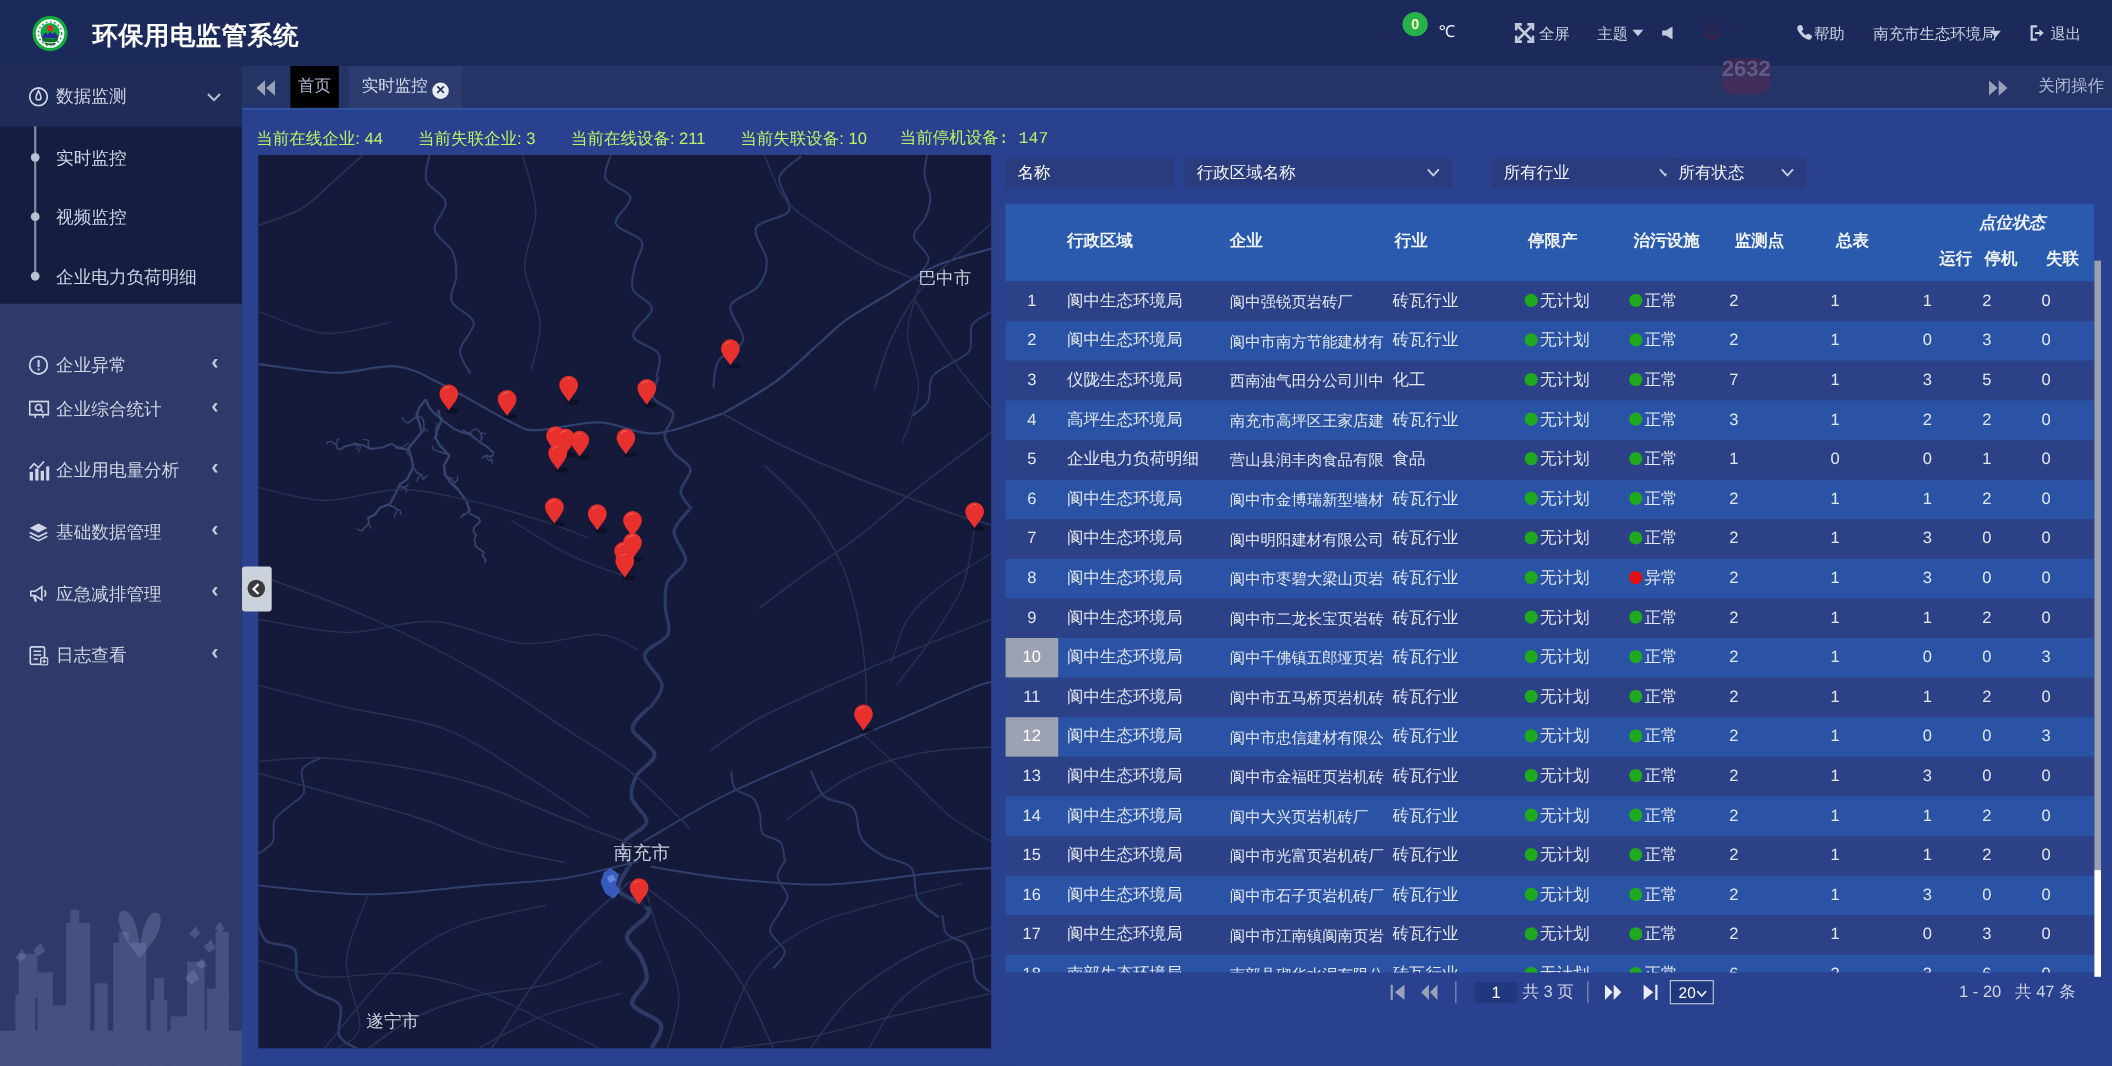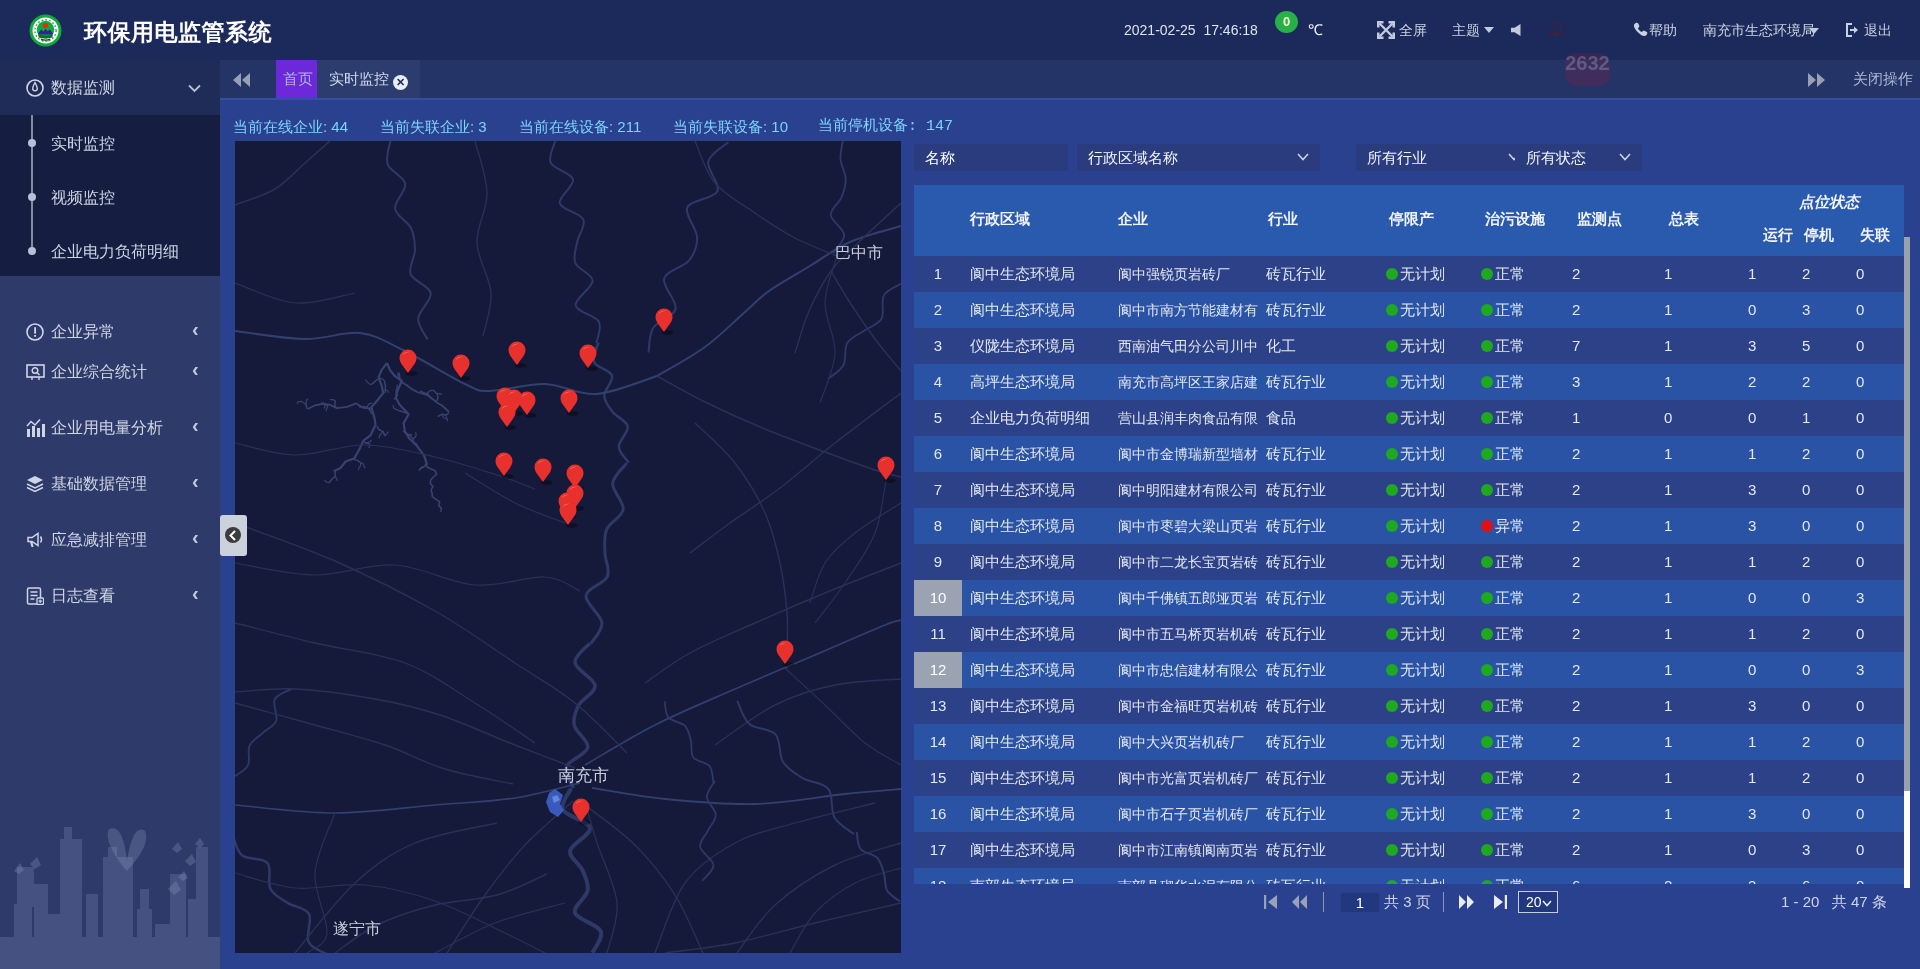--- a/index.html
+++ b/index.html
@@ -22,21 +22,21 @@
 .chev-l { position:absolute; left:192px; top:14px !important; color:#c2c9da; font-size:20px; font-weight:bold; }
 .top-item { position:absolute; left:0; width:220px; height:55px; }
 
 
 #tabbar { position:absolute; left:220px; top:60px; width:1700px; height:40px; background:#253467; border-bottom:2px solid #3050a0; z-index:10; }
 .tab { position:absolute; top:0; height:38px; line-height:38px; color:#aeb9d4; font-size:15px; text-align:center; }
 #tab-active { background:#2d3c6e; color:#d2d9ea; }
 
 
 #content { position:absolute; left:220px; top:100px; width:1700px; height:869px; background:#2a4190; }
-.stat { position:absolute; top:17px; height:20px; line-height:20px; color:#7dd3fc; font-size:15px; }
+.stat { position:absolute; top:17px; height:20px; line-height:20px; color:#bef264; font-size:15px; }
 
 
 #map { position:absolute; left:15px; top:41px; width:666px; height:812px; background:#141938; }
 
 
 #collapse { position:absolute; left:0px; top:415px; width:27px; height:41px; background:#ccd2dc; border-radius:3px; z-index:5; }
 #collapse .circ { position:absolute; left:5px; top:12px; width:16px; height:16px; border-radius:50%; background:#3a3c40; }
 
 
 .filter { position:absolute; top:44px; height:27px; background:#2b3c7e; color:#f2f4fa; font-size:15px; line-height:27px; }
@@ -83,21 +83,20 @@
     <circle cx="16.5" cy="16.5" r="13" fill="#ffffff"></circle>
     <circle cx="16.5" cy="16.5" r="10.6" fill="none" stroke="#14a93e" stroke-width="1.3" stroke-dasharray="1.7,2.1"></circle>
     <circle cx="16.5" cy="15.6" r="8.8" fill="#14a93e"></circle>
     <circle cx="16.5" cy="11.6" r="2.7" fill="#e8271c"></circle>
     <path d="M9 19.5 L12.3 15.4 L14.2 17.4 L16.5 14.9 L18.8 17.2 L20.7 15.2 L24 19.5 L24 20.6 L9 20.6 Z" fill="#28289a"></path>
     <path d="M9.2 20.4 Q16.5 22.4 23.8 20.4 L23.4 23.4 Q16.5 25.6 9.6 23.4 Z" fill="#0a6d28"></path>
     <path d="M11.5 24.6 Q16.5 26.3 21.5 24.6 L21 26 Q16.5 27.6 12 26 Z" fill="#0a4a1e"></path>
     <path d="M12.6 27.3 L14.2 25.9 L15 27.6 Z M20.4 27.3 L18.8 25.9 L18 27.6 Z" fill="#666"></path>
   </svg>
   <div id="title">环保用电监管系统</div>
-  <div class="htxt" style="left:1124px; font-size:14px; color:#dfe3ee;">2021-02-25&nbsp; 17:46:18</div>
   <div class="abs" style="left:1275px;top:11px;width:23px;height:22px;border-radius:50%;background:#27b14b;color:#ffffcc;font-weight:bold;font-size:13px;text-align:center;line-height:22px;">0</div>
   <div class="htxt" style="left:1308px; font-size:15px; color:#eef1f8;">℃</div>
 
   <svg class="abs" style="left:1377px;top:21px" width="18" height="18" viewBox="0 0 18 18">
     <g fill="#c3cadb">
       <path d="M0 0 L6.5 0 L6.5 2.5 L2.5 2.5 L2.5 6.5 L0 6.5 Z"></path>
       <path d="M11.5 0 L18 0 L18 6.5 L15.5 6.5 L15.5 2.5 L11.5 2.5 Z"></path>
       <path d="M0 11.5 L2.5 11.5 L2.5 15.5 L6.5 15.5 L6.5 18 L0 18 Z"></path>
       <path d="M15.5 11.5 L18 11.5 L18 18 L11.5 18 L11.5 15.5 L15.5 15.5 Z"></path>
     </g>
@@ -236,21 +235,21 @@
       <path d="M172 150 l6 -7 4 7 -5 4 z M185 162 l7 -7 4 8 -6 4 z M178 178 l6 -6 4 7 -5 3 z M195 145 l5 -6 4 6 -4 4 z"></path>
       <path d="M168 190 l8 -8 5 9 -7 5 z"></path>
     </g>
   </svg>
 </div>
 
 <div id="tabbar">
   <svg class="abs" style="left:13px;top:13px" width="17" height="14" viewBox="0 0 17 14">
     <path d="M8 0 L8 14 L0 7 Z M17 0 L17 14 L9 7 Z" fill="#98a0b5"></path>
   </svg>
-  <div class="tab" style="left:56px;width:44px;background:#6d28d9;">首页</div>
+  <div class="tab" style="left:44px;width:44px;background:#000000;">首页</div>
   <div class="tab" id="tab-active" style="left:97px;width:103px;">实时监控 <span style="display:inline-block;width:15px;height:15px;border-radius:50%;background:#e8ecf4;color:#1f2b58;font-size:11px;line-height:15px;font-weight:bold;vertical-align:-2px;">✕</span></div>
   <svg class="abs" style="left:1588px;top:13px" width="17" height="14" viewBox="0 0 17 14">
     <path d="M0 0 L8 7 L0 14 Z M9 0 L17 7 L9 14 Z" fill="#98a0b5"></path>
   </svg>
   <div class="tab" style="left:1628px;width:70px;">关闭操作</div>
 </div>
 
 <div id="content">
   <div class="stat" style="left:13px;">当前在线企业: 44</div>
   <div class="stat" style="left:160px;">当前失联企业: 3</div>

